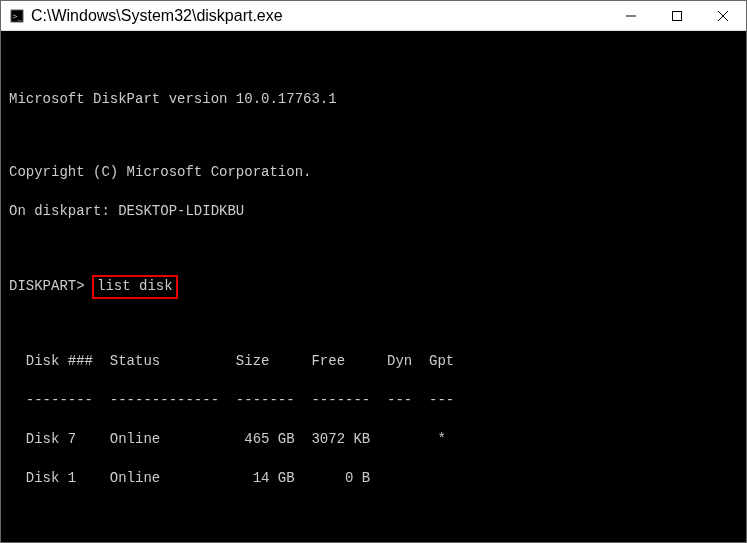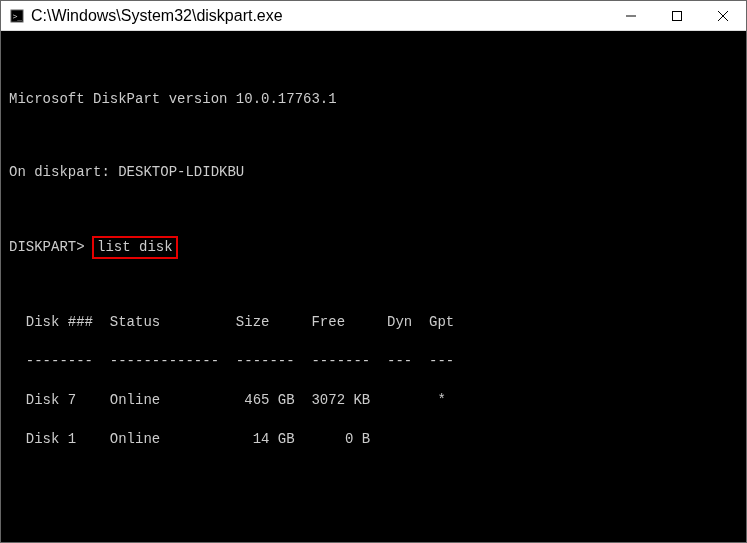--- a/index.html
+++ b/index.html
@@ -127,20 +127,21 @@
             <line x1="10" y1="0" x2="0" y2="10" stroke="#000" stroke-width="1"></line>
           </svg>
       </button>
     </div>
   </div>
 
   <div class="terminal">
 <div class="blank"></div>
 <div class="line">Microsoft DiskPart version 10.0.17763.1</div>
 <div class="blank"></div>
+<div class="line">Copyright (C) Microsoft Corporation.</div>
 <div class="line">On diskpart: DESKTOP-LDIDKBU</div>
 <div class="blank"></div>
 <div class="line"><span>DISKPART&gt;</span> <span class="highlight-box">list disk</span></div>
 <div class="blank"></div>
 <div class="table-row">  Disk ###  Status         Size     Free     Dyn  Gpt</div>
 <div class="table-row">  --------  -------------  -------  -------  ---  ---</div>
 <div class="table-row">  Disk 7    Online          465 GB  3072 KB        *</div>
 <div class="table-row">  Disk 1    Online           14 GB      0 B</div>
 <div class="blank"></div>
 

